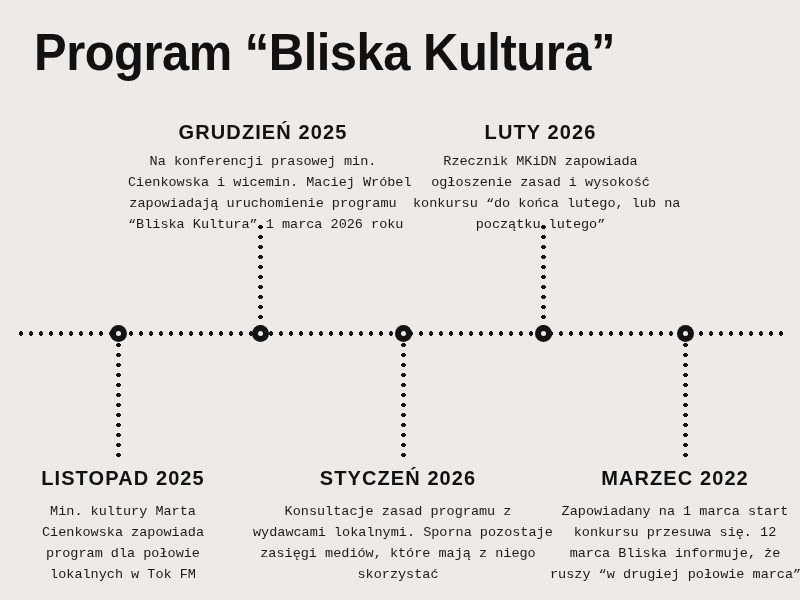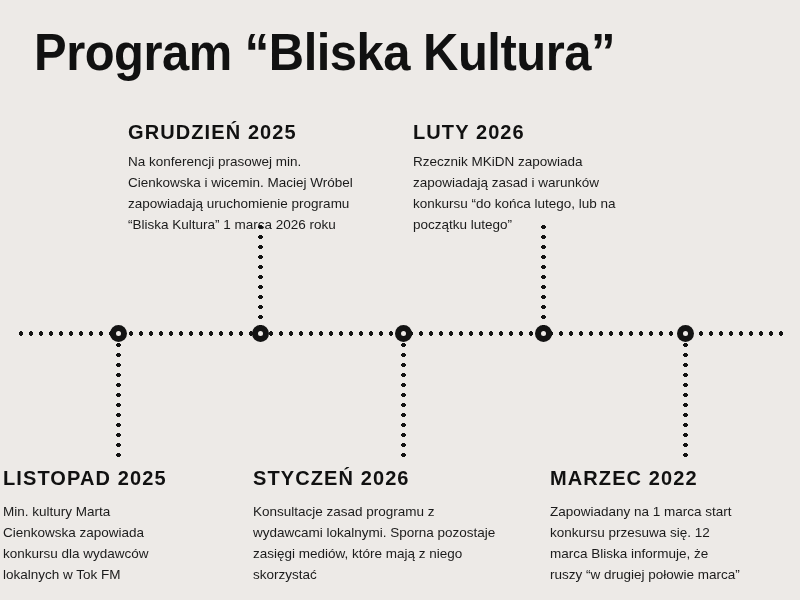--- a/index.html
+++ b/index.html
@@ -83,34 +83,34 @@
     margin-left: -2.5px;
     background-image: radial-gradient(circle closest-side, #131313 98%, transparent 100%);
     background-size: 5px 10px;
     background-repeat: repeat-y;
     background-position: 0 0;
   }
 
   
   .event {
     position: absolute;
-    text-align: left;
+    text-align: center;
   }
   .event-heading {
     font-family: "Liberation Sans", sans-serif;
     font-weight: bold;
     font-size: 20px;
     line-height: 24px;
     letter-spacing: 1.1px;
     color: #111111;
     white-space: nowrap;
     margin-bottom: 7px;
   }
   .event-body {
-    font-family: Liberation Sans, sans-serif;
+    font-family: Liberation Mono, monospace;
     font-size: 13.5px;
     line-height: 21px;
     color: #1b1b1b;
   }
   .event-body div {
     white-space: nowrap;
   }
 
   
   .ev-grudzien { left: 128px;  top: 120px; width: 270px; }
@@ -151,32 +151,32 @@
       <div>Cienkowska i wicemin. Maciej Wróbel</div>
       <div>zapowiadają uruchomienie programu</div>
       <div>“Bliska Kultura” 1 marca 2026 roku</div>
     </div>
   </div>
 
   <div class="event ev-luty">
     <div class="event-heading">LUTY 2026</div>
     <div class="event-body">
       <div>Rzecznik MKiDN zapowiada</div>
-      <div>zapowiadają zasad i warunków</div>
+      <div>ogłoszenie zasad i wysokość</div>
       <div>konkursu “do końca lutego, lub na</div>
       <div>początku lutego”</div>
     </div>
   </div>
 
   <div class="event ev-listopad">
     <div class="event-heading">LISTOPAD 2025</div>
     <div class="event-body">
       <div>Min. kultury Marta</div>
       <div>Cienkowska zapowiada</div>
-      <div>konkursu dla wydawców</div>
+      <div>program dla połowie</div>
       <div>lokalnych w Tok FM</div>
     </div>
   </div>
 
   <div class="event ev-styczen">
     <div class="event-heading">STYCZEŃ 2026</div>
     <div class="event-body">
       <div>Konsultacje zasad programu z</div>
       <div>wydawcami lokalnymi. Sporna pozostaje</div>
       <div>zasięgi mediów, które mają z niego</div>

